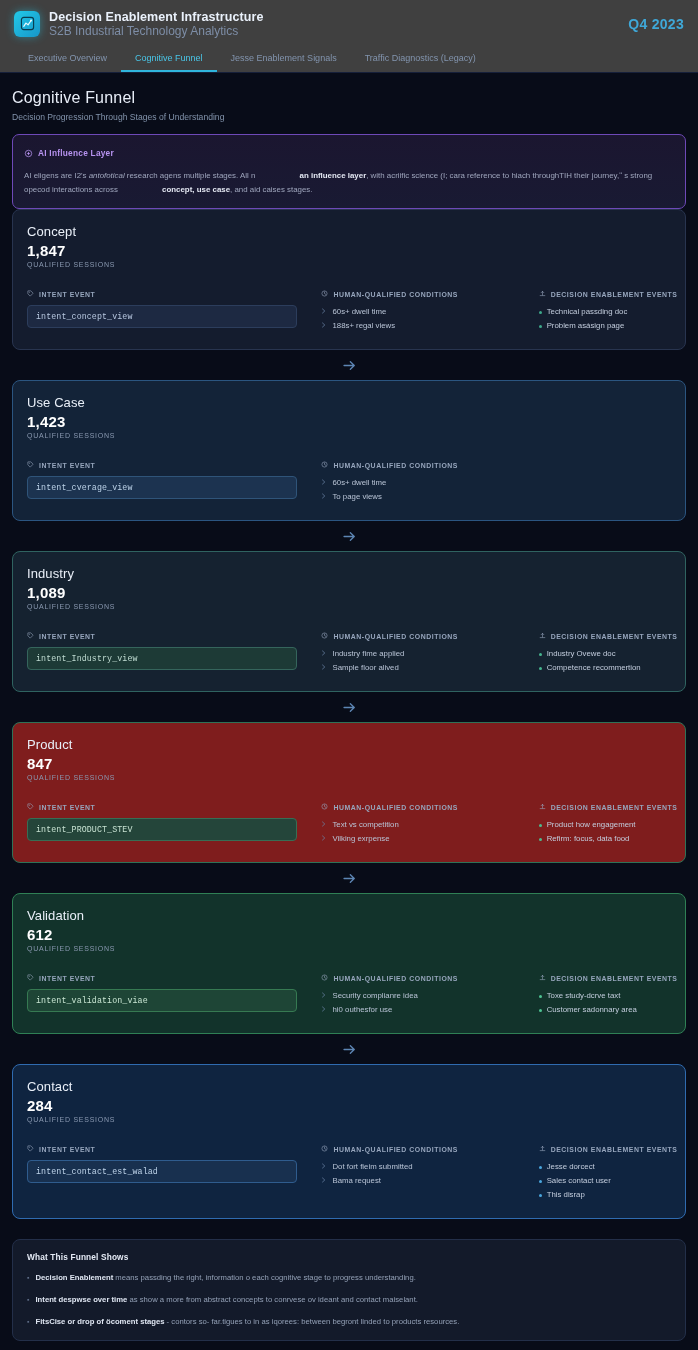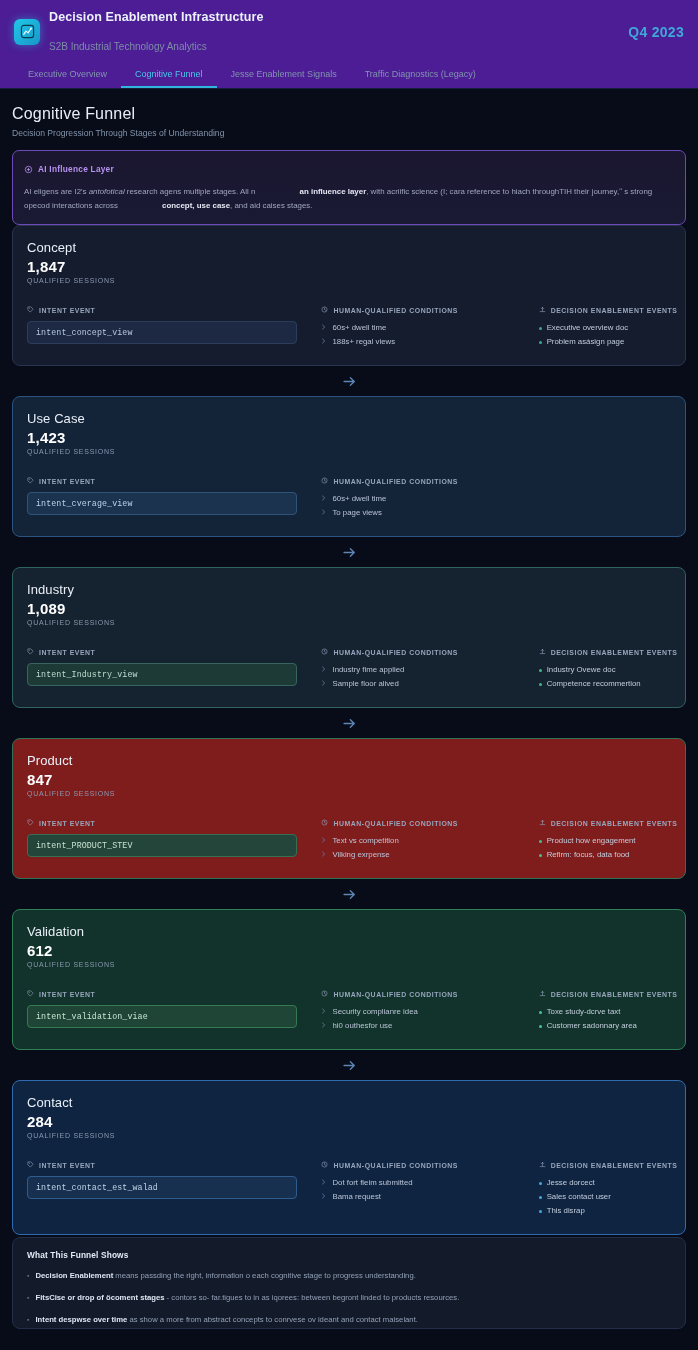--- a/index.html
+++ b/index.html
@@ -6,40 +6,40 @@
   html, body {
     width: 698px;
     background: #080c18;
     font-family: "Liberation Sans", sans-serif;
     -webkit-font-smoothing: antialiased;
   }
   body { width: 698px; min-height: 1350px; overflow-x: hidden; }
 
   
   .app-header {
-    background: #4c1d95;
+    background: #404040;
     border-bottom: 1px solid #16203a;
     padding: 10px 14px 0 14px;
   }
   .hdr-top { display: flex; align-items: center; }
   .logo-tile {
     width: 26px; height: 26px; border-radius: 6px;
     background: linear-gradient(135deg, #22c9e8, #1796c9);
     display: flex; align-items: center; justify-content: center;
     flex: 0 0 auto; margin-right: 9px;
     box-shadow: 0 0 9px rgba(34,201,232,.45);
   }
   .logo-tile svg { display: block; }
   .hdr-titles { flex: 1 1 auto; min-width: 0; }
   .app-title {
     font-size: 12.5px; color: #eaf1fb; font-weight: bold;
     letter-spacing: .1px; line-height: 14px;
   }
   .app-sub {
-    font-size: 10px; color: #7d8da6; line-height: 12px; margin-top: 17px;
+    font-size: 12px; color: #7d8da6; line-height: 12px; margin-top: 1px;
   }
   .period-badge {
     font-size: 14px; color: #3fa8d8; font-weight: bold;
     letter-spacing: .3px; flex: 0 0 auto; padding-left: 10px;
   }
   .tabs { display: flex; margin-top: 10px; }
   .tab {
     font-size: 9px; color: #8294ae; padding: 6px 14px 7px 14px;
     border-bottom: 2px solid transparent; cursor: pointer; white-space: nowrap;
   }
@@ -137,22 +137,22 @@
 
   
   .connector {
     display: flex; align-items: center; justify-content: center;
     height: 30px;
   }
   .connector svg { display: block; }
 
   
   .footer {
-    margin-top: 2px; border: 1px solid #232f49; border-radius: 8px;
-    background: #131a2a; padding: 12px 14px 2px 14px;
+    margin-top: 20px; border: 1px solid #232f49; border-radius: 8px;
+    background: #131a2a; padding: 12px 14px 12px 14px;
   }
   .footer-title {
     font-size: 8.3px; color: #e5ebf6; font-weight: bold; letter-spacing: .15px;
   }
   ul.notes { list-style: none; margin-top: 9px; }
   ul.notes li {
     display: flex; gap: 6px; font-size: 7.7px; color: #93a0b6;
     line-height: 13px; margin-bottom: 9px;
   }
   ul.notes li:last-child { margin-bottom: 0; }
@@ -247,21 +247,21 @@
             <div class="col-head">
               <span><svg width="7" height="7" viewBox="0 0 12 12">
                   <path d="M6 8.6V2.4M3.7 4.6 6 2.3l2.3 2.3" fill="none" stroke="#97a6bd" stroke-width="1" stroke-linecap="round" stroke-linejoin="round"></path>
                   <path d="M2 9.6h8" stroke="#97a6bd" stroke-width="1" stroke-linecap="round"></path>
                 </svg></span>
               <span>DECISION ENABLEMENT EVENTS</span>
             </div>
             <ul class="ticks">
               <li>
                 <span class="evt-dot"></span>
-                <span class="evt-txt">Executive overview doc</span>
+                <span class="evt-txt">Technical passding doc</span>
               </li>
               <li>
                 <span class="evt-dot"></span>
                 <span class="evt-txt">Problem asásign page</span>
               </li>
             </ul>
           </div>
         </div>
       </div>
       <div class="connector">
@@ -583,22 +583,22 @@
 
   <div class="footer">
     <div class="footer-title">What This Funnel Shows</div>
     <ul class="notes" id="footer-notes">
         <li>
           <span class="nb">▪</span>
           <span><b>Decision Enablement</b><span> means passding the right, information o each cognitive stage to progress understanding.</span></span>
         </li>
         <li>
           <span class="nb">▪</span>
-          <span><b>FitsCise or drop of öcoment stages</b><span> - contors so- far.tigues to in as iqorees: between begront linded to products resources.</span></span>
+          <span><b>Intent despwse over time</b><span> as show a more from abstract concepts to conrvese ov ideant and contact maiselant.</span></span>
         </li>
         <li>
           <span class="nb">▪</span>
-          <span><b>Intent despwse over time</b><span> as show a more from abstract concepts to conrvese ov ideant and contact maiselant.</span></span>
+          <span><b>FitsCise or drop of öcoment stages</b><span> - contors so- far.tigues to in as iqorees: between begront linded to products resources.</span></span>
         </li>
       </ul>
   </div>
 
 </div>
 
 </body></html>

